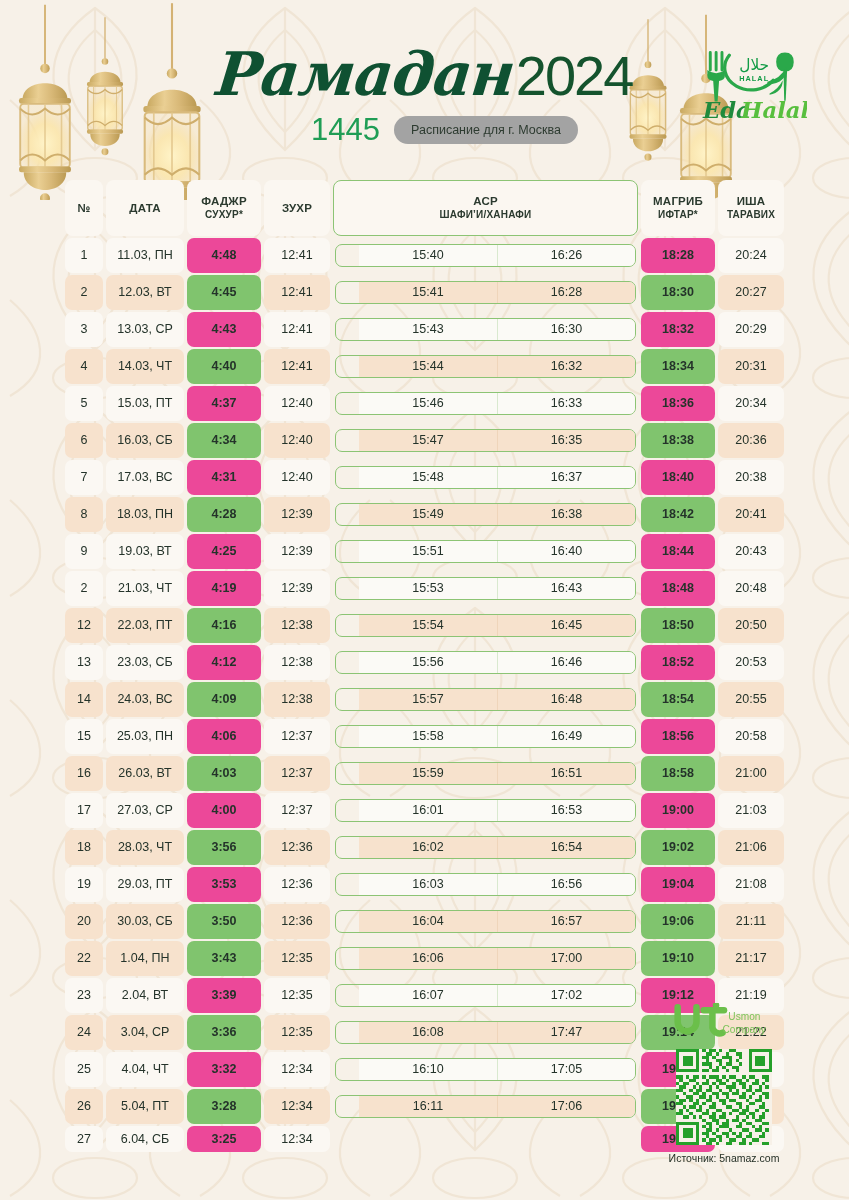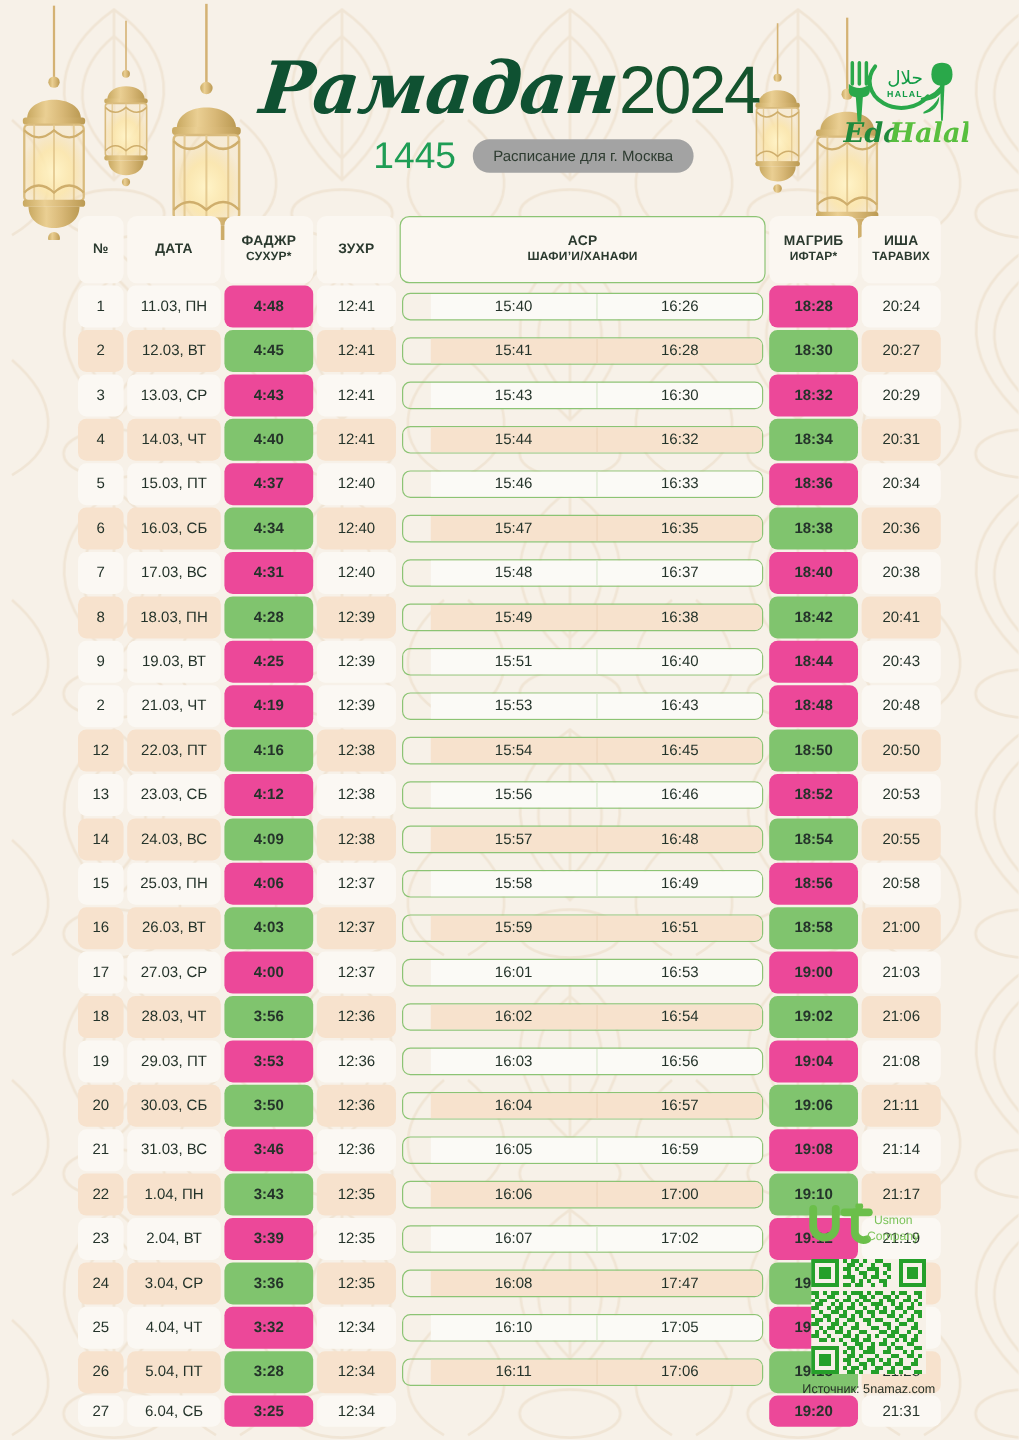--- a/index.html
+++ b/index.html
@@ -543,34 +543,20 @@
           <td class="c-fajr">3:50</td>
           <td class="c-zuhr">12:36</td>
           <td class="c-asr">
             <div class="asr-box">
               <span>16:04</span>
               <span>16:57</span>
             </div>
           </td>
           <td class="c-magh">19:06</td>
           <td class="c-isha">21:11</td>
-        </tr>
-        <tr class="row-odd">
-          <td class="c-num">21</td>
-          <td class="c-date">31.03, ВС</td>
-          <td class="c-fajr">3:46</td>
-          <td class="c-zuhr">12:36</td>
-          <td class="c-asr">
-            <div class="asr-box">
-              <span>16:05</span>
-              <span>16:59</span>
-            </div>
-          </td>
-          <td class="c-magh">19:08</td>
-          <td class="c-isha">21:14</td>
         </tr>
         <tr class="row-even">
           <td class="c-num">22</td>
           <td class="c-date">1.04, ПН</td>
           <td class="c-fajr">3:43</td>
           <td class="c-zuhr">12:35</td>
           <td class="c-asr">
             <div class="asr-box">
               <span>16:06</span>
               <span>17:00</span>

